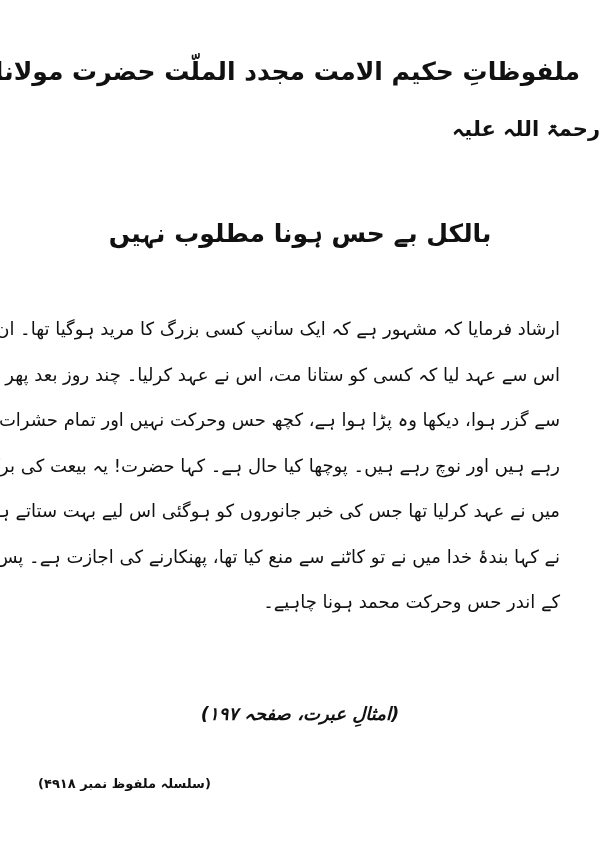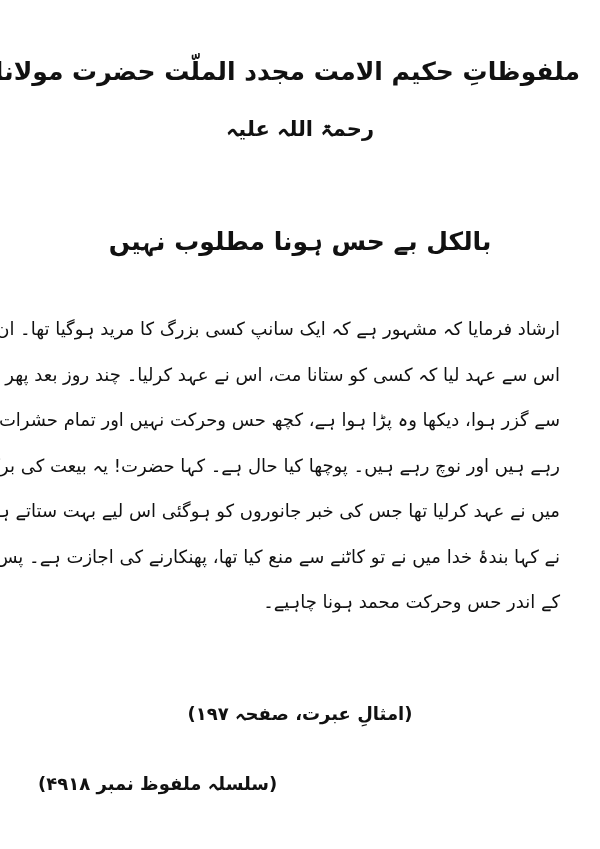--- a/index.html
+++ b/index.html
@@ -1,31 +1,31 @@
 <!DOCTYPE html>
 <html><head>
 <meta charset="utf-8">
 <style>
   html, body { margin:0; padding:0; background:#ffffff; }
   body { width:600px; height:849px; position:relative; overflow:hidden;
          font-family:"DejaVu Sans", sans-serif; color:#111; }
   .page { position:absolute; inset:0; direction:rtl; }
   .title1 { position:absolute; top:52px; left:20px; right:20px; text-align:center;
             font-size:25px; font-weight:bold; line-height:40px; white-space:nowrap; }
-  .title2 { position:absolute; top:112px; left:0; right:0; text-align:center;
+  .title2 { position:absolute; top:112px; left:0; right:0; 
             font-size:21px; font-weight:bold; line-height:34px; }
-  .heading { position:absolute; top:222px; left:0; right:0; text-align:center;
+  .heading { position:absolute; top:214px; left:0; right:0; text-align:center;
              font-size:25px; font-weight:bold; line-height:40px; }
   .body { position:absolute; top:306px; left:40px; right:40px; }
   .line { font-size:18px; line-height:45.5px; height:45.5px; text-align:justify;
           text-align-last:justify; white-space:nowrap; }
   .line.last { text-align-last:right; }
   .ref { position:absolute; top:700px; left:0; right:0; text-align:center;
-         font-size:18px; font-weight:bold; line-height:28px; }
-  .series { position:absolute; top:770px; left:38px; font-size:18px; font-weight:bold;
+         font-size:18px; font-weight:bold; line-height:28px;font-style:italic; }
+  .series { position:absolute; top:770px; left:38px; font-size:13px; font-weight:bold;
             line-height:28px; direction:rtl; }
 </style>
 </head>
 <body>
 
 <div class="page">
   <div class="title1">ملفوظاتِ حکیم الامت مجدد الملّت حضرت مولانا محمد اشرف علی تھانوی</div>
   <div class="title2">رحمۃ اللہ علیہ</div>
   <div class="heading">بالکل بے حس ہونا مطلوب نہیں</div>
 

